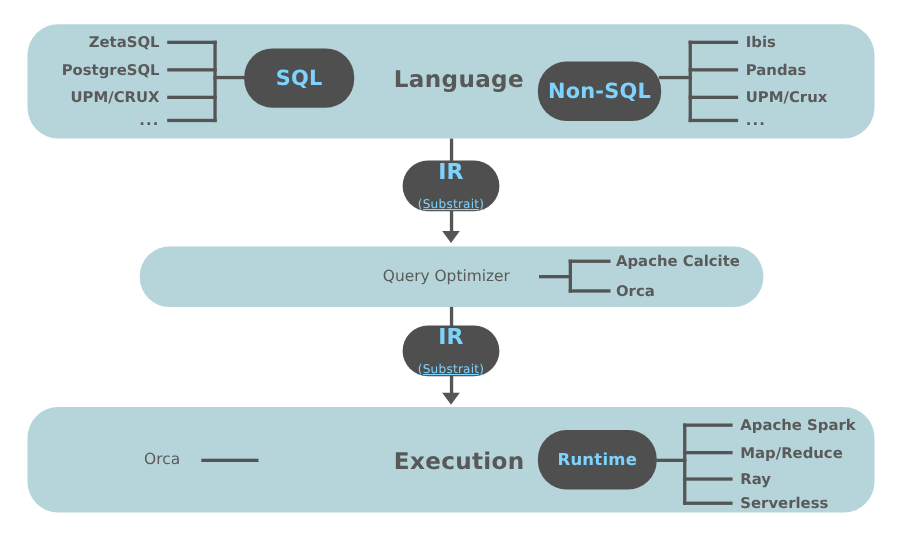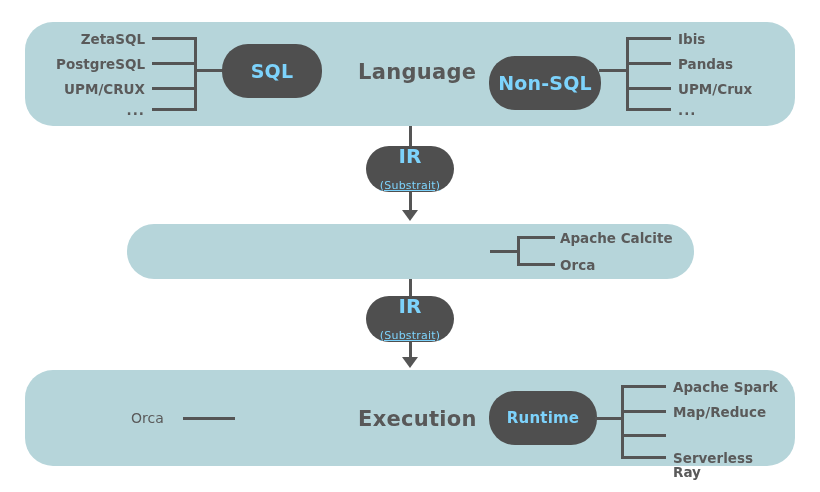--- a/index.html
+++ b/index.html
@@ -126,20 +126,21 @@
 
   <div class="ln v" style="left:409px;top:126px;height:85px;"></div>
   <div class="pill pill-ir" id="pill-ir-1">
     <span class="ir-main">IR</span>
     <span class="ir-sub">(Substrait)</span>
   </div>
   <div class="arrow-head" style="left:402px;top:210px;"></div>
 
   <div class="band" id="band-optimizer"></div>
 
+  <div class="leaf plain" style="left:348px;top:244px;">Query Optimizer</div>
 
   <div class="ln h" style="left:490px;top:250px;width:30px;"></div>
   <div class="ln v" style="left:517px;top:236px;height:30px;"></div>
   <div class="ln h" style="left:517px;top:236px;width:38px;"></div>
   <div class="ln h" style="left:517px;top:263px;width:38px;"></div>
 
   <div class="leaf" style="left:560px;top:232px;">Apache Calcite</div>
   <div class="leaf" style="left:560px;top:259px;text-align:center;">Orca</div>
 
   <div class="ln v" style="left:409px;top:279px;height:80px;"></div>
@@ -163,16 +164,16 @@
 
   <div class="ln h" style="left:595px;top:417px;width:29px;"></div>
   <div class="ln v" style="left:621px;top:385px;height:74px;"></div>
   <div class="ln h" style="left:621px;top:385px;width:45px;"></div>
   <div class="ln h" style="left:621px;top:410px;width:45px;"></div>
   <div class="ln h" style="left:621px;top:434px;width:45px;"></div>
   <div class="ln h" style="left:621px;top:456px;width:45px;"></div>
 
   <div class="leaf" style="left:673px;top:381px;">Apache Spark</div>
   <div class="leaf" style="left:673px;top:406px;">Map/Reduce</div>
-  <div class="leaf" style="left:673px;top:430px;margin-top:36px;">Ray</div>
+  <div class="leaf" style="left:673px;top:430px;">Ray</div>
   <div class="leaf" style="left:673px;top:452px;">Serverless</div>
 
 </div>
 
 </body></html>

